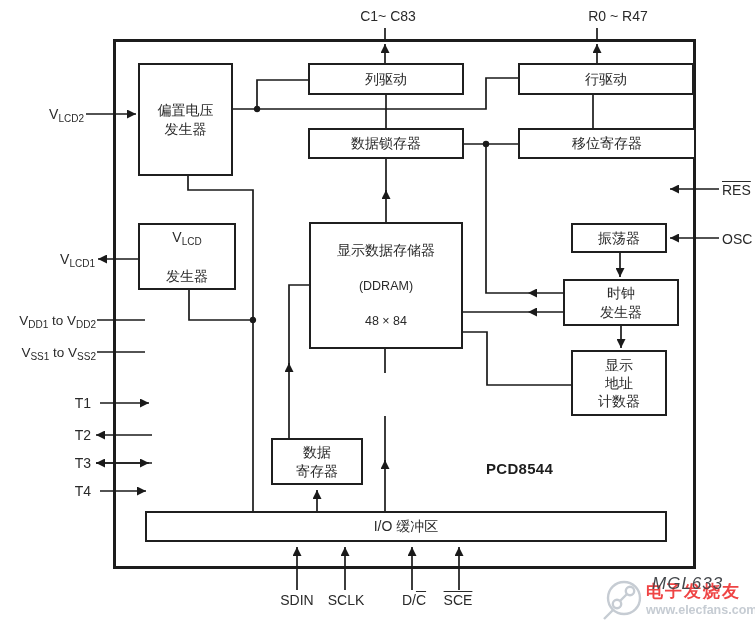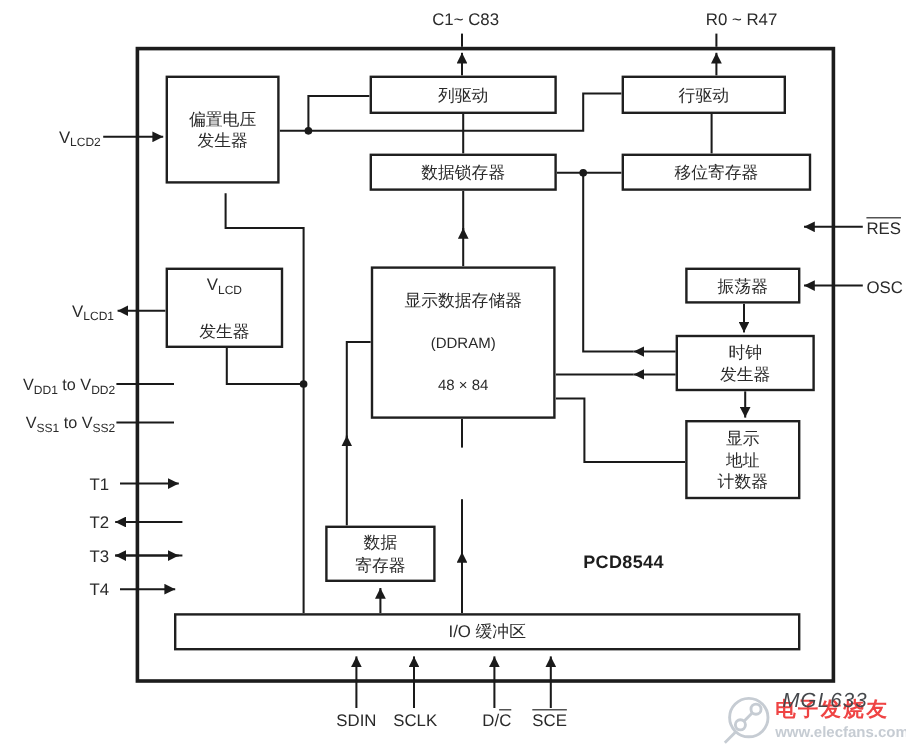--- a/index.html
+++ b/index.html
@@ -116,30 +116,30 @@
       <path d="M412 590 V547" marker-end="url(#ah)"></path>
       <path d="M459 590 V547" marker-end="url(#ah)"></path>
     </g>
     <g fill="#1a1a1a" stroke="none">
       <circle cx="257" cy="109" r="3.2"></circle>
       <circle cx="486" cy="144" r="3.2"></circle>
       <circle cx="253" cy="320" r="3.2"></circle>
     </g>
   </svg>
 
-  <div class="block" style="left:138px;top:63px;width:95px;height:90px">偏置电压
+  <div class="block" style="left:138px;top:63px;width:95px;height:113px">偏置电压
 发生器</div>
 
   <div class="block" style="left:308px;top:63px;width:156px;height:32px">列驱动</div>
 
-  <div class="block" style="left:518px;top:63px;width:137px;height:32px">行驱动</div>
+  <div class="block" style="left:518px;top:63px;width:176px;height:32px">行驱动</div>
 
   <div class="block" style="left:308px;top:128px;width:156px;height:31px">数据锁存器</div>
 
-  <div class="block" style="left:518px;top:128px;width:158px;height:31px">移位寄存器</div>
+  <div class="block" style="left:518px;top:128px;width:178px;height:31px">移位寄存器</div>
 
 
   <div class="block" style="left:571px;top:223px;width:96px;height:30px">振荡器</div>
 
   <div class="block" style="left:138px;top:223px;width:98px;height:67px">
     <div>
       <div><span>V</span><span class="sub">LCD</span></div>
       <div>发生器</div>
     </div>
   </div>

